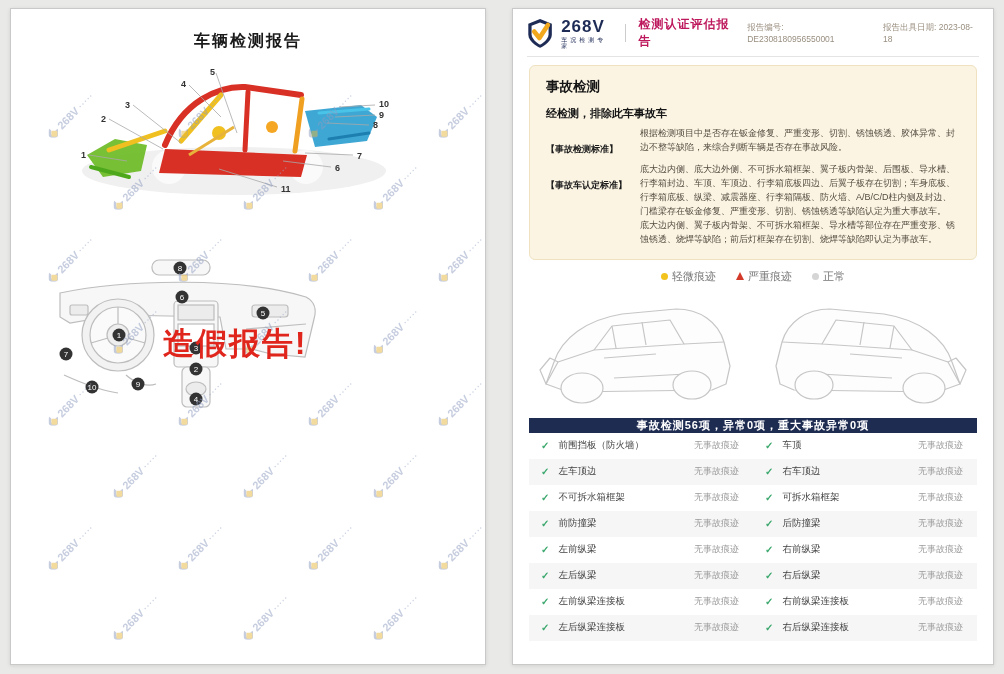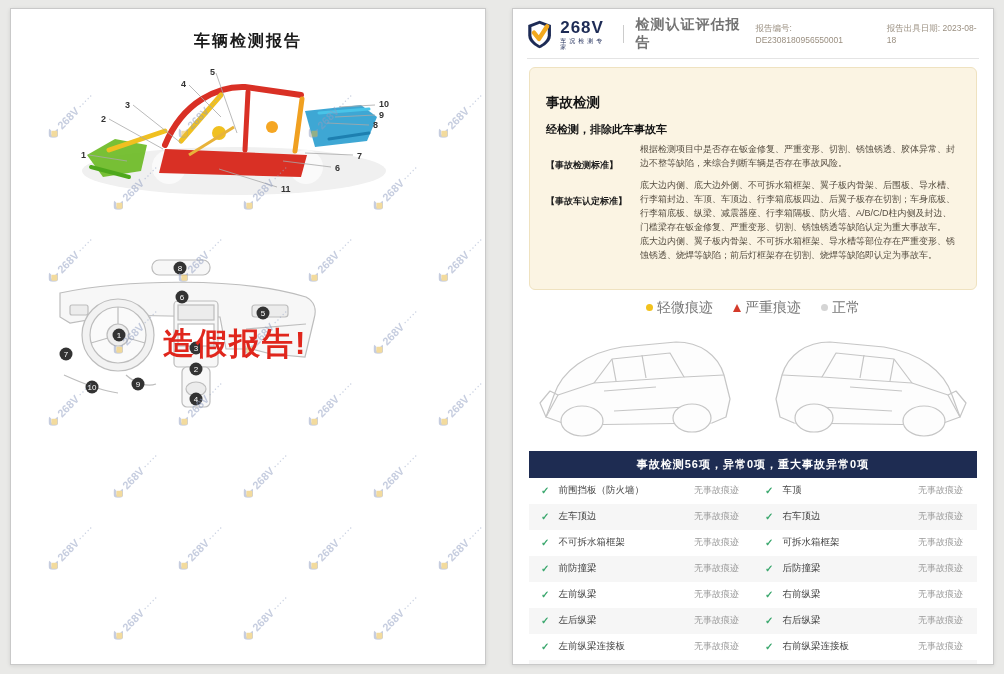--- a/index.html
+++ b/index.html
@@ -66,52 +66,52 @@
 
   
   .rp-header {
     display:flex; align-items:center; gap:8px;
     padding:7px 14px 6px; flex:0 0 auto;
   }
   .brand-text { display:flex; flex-direction:column; line-height:1; }
   .brand-name { font-size:17px; font-weight:bold; color:#1d2b55; letter-spacing:1px; }
   .brand-slogan { font-size:6px; color:#26335e; letter-spacing:3px; margin-top:2px; }
   .hdr-vline { width:1px; height:18px; background:#ccc; margin:0 4px; }
-  .hdr-title { font-size:14px; font-weight:bold; color:#737373; letter-spacing:1px; }
+  .hdr-title { font-size:12px; font-weight:bold; color:#be185d; letter-spacing:1px; }
   .hdr-meta { margin-left:auto; display:flex; gap:14px; font-size:8.5px; color:#9a8f80; }
   .rp-hr { border-top:1px solid #e4e4e4; margin:0 14px; flex:0 0 auto; }
 
   .accident-box {
     margin:8px 16px 0; background:#fbf4e3; border:1px solid #efe2c0;
-    border-radius:6px; padding:26px 16px; flex:0 0 auto;
+    border-radius:6px; padding:12px 16px; flex:0 0 auto;
   }
   .box-title { font-size:13.5px; font-weight:bold; color:#141414; margin-bottom:10px; }
   .box-sub   { font-size:11px;  font-weight:bold; color:#141414; margin-bottom:4px; }
   .std-row   { display:flex; font-size:9px; line-height:1.55; margin-top:6px; }
   .std-label { flex:0 0 94px; font-weight:bold; color:#1a1a1a;margin-top:16px; }
   .std-text  { flex:1; color:#56board4e42; color:#564e42; }
 
   .legend {
     display:flex; justify-content:center; gap:20px;
-    margin-top:9px; font-size:14px; color:#777; flex:0 0 auto;
+    margin-top:9px; font-size:11px; color:#777; flex:0 0 auto;
   }
   .legend-item { display:flex; align-items:center; gap:4px; }
   .dot-yellow { width:7px; height:7px; border-radius:50%; background:#f2c21d; display:inline-block; }
   .tri-red {
     width:0; height:0; display:inline-block;
     border-left:4.5px solid transparent; border-right:4.5px solid transparent;
     border-bottom:8px solid #d43a2a;
   }
   .dot-gray { width:7px; height:7px; border-radius:50%; background:#d5d5d5; display:inline-block; }
 
   .cars { display:flex; justify-content:center; gap:14px; margin-top:4px; flex:0 0 auto; }
 
   .summary-bar {
     margin:8px 16px 0; background:#1e2c52; color:#fff; text-align:center;
-    font-size:11px; font-weight:bold; padding:6px 0; letter-spacing:1px; flex:0 0 auto;
+    font-size:11px; font-weight:bold; padding:0 0; letter-spacing:1px; flex:0 0 auto;
   }
   .acc-table { margin:0 16px; flex:0 0 auto; }
   .acc-row { display:flex; }
   .acc-row:nth-child(even) { background:#f6f6f6; }
   .acc-cell { flex:1; display:flex; align-items:center; padding:6.5px 10px 6.5px 12px; }
   .check { color:#3aa76d; font-weight:bold; font-size:10px; margin-right:9px; }
   .item-name { font-size:9.5px; color:#444; }
   .item-status { margin-left:auto; font-size:9px; color:#9a9a9a; padding-right:4px; }
 </style>
 </head>

